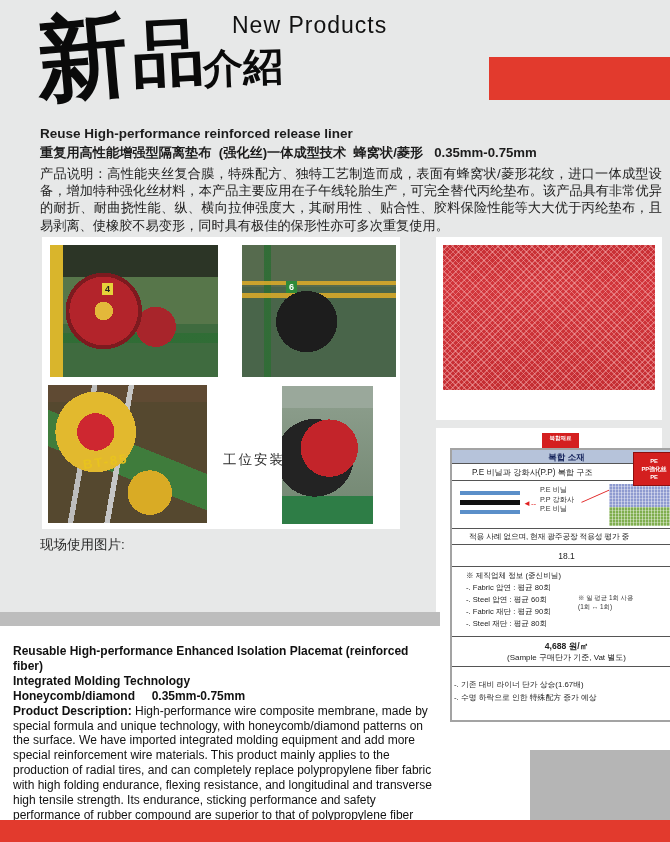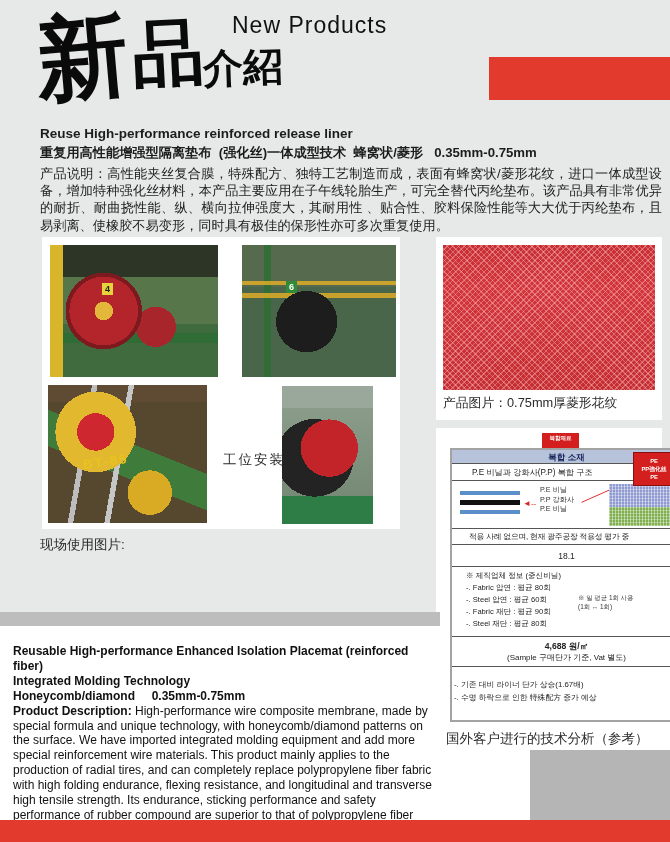--- a/index.html
+++ b/index.html
@@ -148,21 +148,20 @@
     <div class="photo photo3">
       <span class="ptag tagbt">BT-85</span>
     </div>
     <div class="photo photo4"></div>
     <span class="cap-install">工位安装</span>
   </div>
   <span class="cap-site">现场使用图片:</span>
 
   <div class="product-panel">
     <div class="fabric"></div>
-    <span class="cap-product">产品图片：0.75mm厚菱形花纹</span>
   </div>
 
   <div class="analysis-panel">
     <div class="a-tab">복합재료</div>
     <div class="a-box">
       <div class="a-pebox">
         <div>PE</div>
         <div>PP強化丝</div>
         <div>PE</div>
       </div>
@@ -198,21 +197,20 @@
       <div class="a-row a-price">
         <div class="p1">4,688 원/㎡</div>
         <div class="p2">(Sample 구매단가 기준, Vat 별도)</div>
       </div>
       <div class="a-row a-bottom">
         <div>-. 기존 대비 라이너 단가 상승(1.67배)</div>
         <div>-. 수명 하락으로 인한 特殊配方 증가 예상</div>
       </div>
     </div>
   </div>
-  <span class="cap-analysis">国外客户进行的技术分析（参考）</span>
 
   <div class="gray-divider"></div>
 
   <div class="english">
     <div class="b">Reusable High-performance Enhanced Isolation Placemat (reinforced fiber)</div>
     <div class="b">Integrated Molding Technology</div>
     <div class="b pre">Honeycomb/diamond     0.35mm-0.75mm</div>
     <div><span class="b">Product Description: </span><span>High-performance wire composite membrane, made by special formula and unique technology, with honeycomb/diamond patterns on the surface. We have imported integrated molding equipment and add more special reinforcement wire materials. This product mainly applies to the production of radial tires, and can completely replace polypropylene fiber fabric with high folding endurance, flexing resistance, and longitudinal and transverse high tensile strength. Its endurance, sticking performance and safety performance of rubber compound are superior to that of polypropylene fiber fabric. This product is easy to strip, enabling the rubber to maintain its shape. It has good shape retention and can be used repeatedly.</span></div>
   </div>
 

